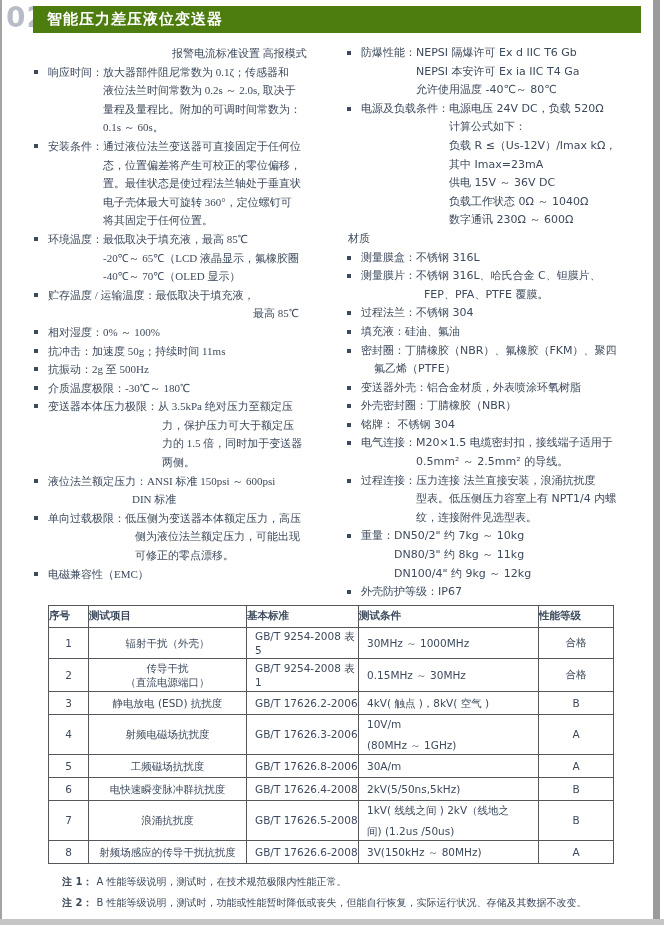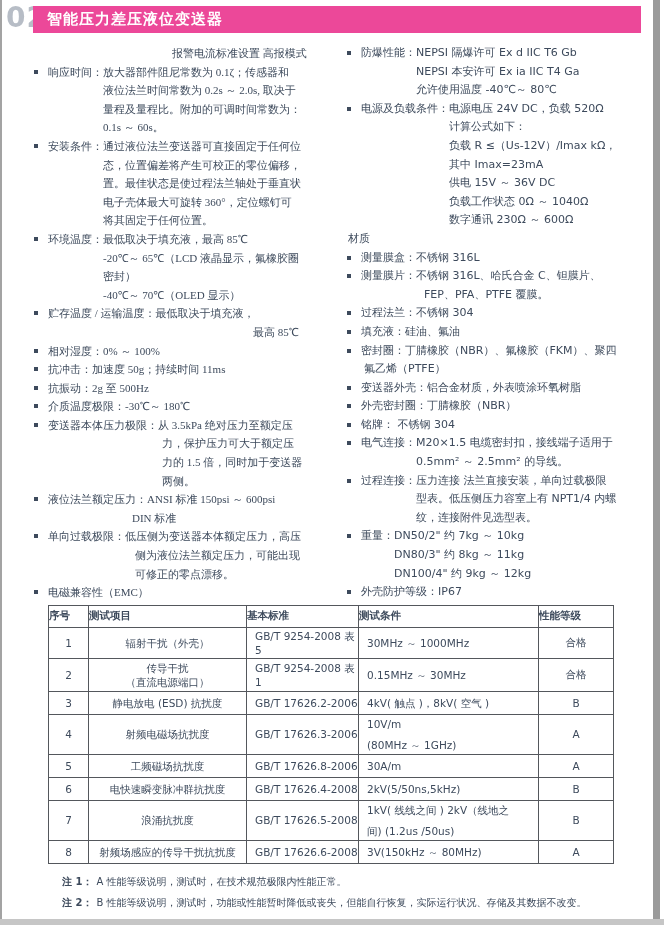--- a/index.html
+++ b/index.html
@@ -41,21 +41,21 @@
 </head>
 <body>
 
 <div class="page" style="color: rgb(61, 74, 92);">
   <div class="edge-left"></div>
   <div class="edge-right"></div>
   <div class="edge-bottom"></div>
 
   <div class="header">
     <div class="page-num" style="color: rgb(183, 189, 198);">02</div>
-    <div class="banner" style="background: #ec4899; color: rgb(255, 255, 255);">
+    <div class="banner" style="background: #4d7c0f; color: rgb(255, 255, 255);">
       <span>智能压力差压液位变送器</span>
     </div>
   </div>
 
   <div class="cols">
     <div class="col-left">
         <div class="item">
           <div class="line" style="margin-left: 124px;">报警电流标准设置 高报模式</div>
         </div>
         <div class="item">
@@ -70,21 +70,20 @@
           <div class="line" style="margin-left: 0px;">安装条件：通过液位法兰变送器可直接固定于任何位</div>
           <div class="line" style="margin-left: 55px;">态，位置偏差将产生可校正的零位偏移，</div>
           <div class="line" style="margin-left: 55px;">置。最佳状态是使过程法兰轴处于垂直状</div>
           <div class="line" style="margin-left: 55px;">电子壳体最大可旋转 360°，定位螺钉可</div>
           <div class="line" style="margin-left: 55px;">将其固定于任何位置。</div>
         </div>
         <div class="item">
           <span class="bullet"></span>
           <div class="line" style="margin-left: 0px;">环境温度：最低取决于填充液，最高 85℃</div>
           <div class="line" style="margin-left: 55px;">-20℃～ 65℃（LCD 液晶显示，氟橡胶圈</div>
-          <div class="line" style="margin-left: 55px;">密封）</div>
           <div class="line" style="margin-left: 55px;">-40℃～ 70℃（OLED 显示）</div>
         </div>
         <div class="item">
           <span class="bullet"></span>
           <div class="line" style="margin-left: 0px;">贮存温度 / 运输温度：最低取决于填充液，</div>
           <div class="line" style="margin-left: 205px;">最高 85℃</div>
         </div>
         <div class="item">
           <span class="bullet"></span>
           <div class="line" style="margin-left: 0px;">相对湿度：0% ～ 100%</div>
@@ -157,42 +156,42 @@
           <span class="bullet"></span>
           <div class="line" style="margin-left: 0px;">过程法兰：不锈钢 304</div>
         </div>
         <div class="item">
           <span class="bullet"></span>
           <div class="line" style="margin-left: 0px;">填充液：硅油、氟油</div>
         </div>
         <div class="item">
           <span class="bullet"></span>
           <div class="line" style="margin-left: 0px;">密封圈：丁腈橡胶（NBR）、氟橡胶（FKM）、聚四</div>
-          <div class="line" style="margin-left: 3px;">氟乙烯（PTFE）</div>
+          <div class="line" style="margin-left: 13px;">氟乙烯（PTFE）</div>
         </div>
         <div class="item">
           <span class="bullet"></span>
           <div class="line" style="margin-left: 0px;">变送器外壳：铝合金材质，外表喷涂环氧树脂</div>
         </div>
         <div class="item">
           <span class="bullet"></span>
           <div class="line" style="margin-left: 0px;">外壳密封圈：丁腈橡胶（NBR）</div>
         </div>
         <div class="item">
           <span class="bullet"></span>
           <div class="line" style="margin-left: 0px;">铭牌： 不锈钢 304</div>
         </div>
         <div class="item">
           <span class="bullet"></span>
           <div class="line" style="margin-left: 0px;">电气连接：M20×1.5 电缆密封扣，接线端子适用于</div>
           <div class="line" style="margin-left: 55px;">0.5mm² ～ 2.5mm² 的导线。</div>
         </div>
         <div class="item">
           <span class="bullet"></span>
-          <div class="line" style="margin-left: 0px;">过程连接：压力连接 法兰直接安装，单向过载极限</div>
+          <div class="line" style="margin-left: 0px;">过程连接：压力连接 法兰直接安装，浪涌抗扰度</div>
           <div class="line" style="margin-left: 55px;">型表。低压侧压力容室上有 NPT1/4 内螺</div>
           <div class="line" style="margin-left: 55px;">纹，连接附件见选型表。</div>
         </div>
         <div class="item">
           <span class="bullet"></span>
           <div class="line" style="margin-left: 0px;">重量：DN50/2" 约 7kg ～ 10kg</div>
           <div class="line" style="margin-left: 33px;">DN80/3" 约 8kg ～ 11kg</div>
           <div class="line" style="margin-left: 33px;">DN100/4" 约 9kg ～ 12kg</div>
         </div>
         <div class="item">

